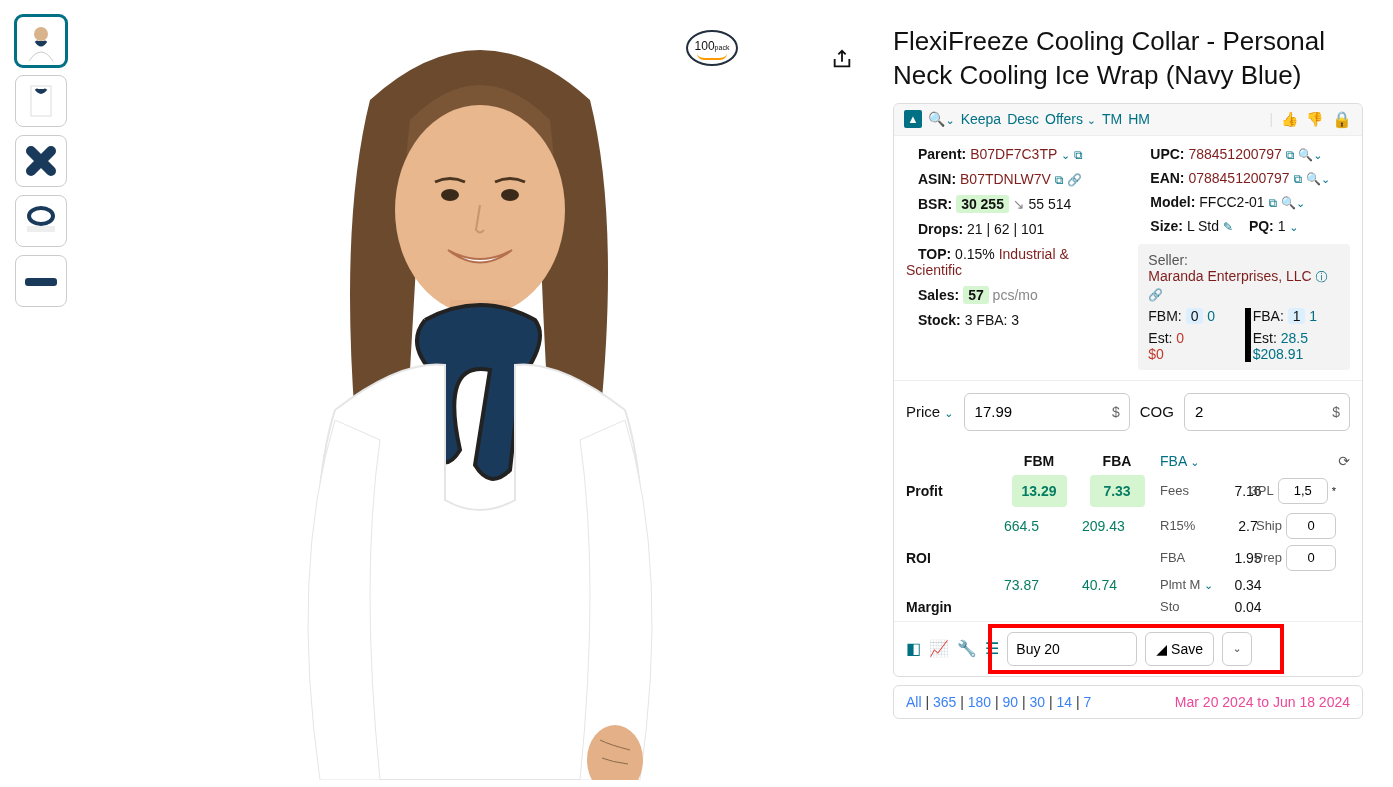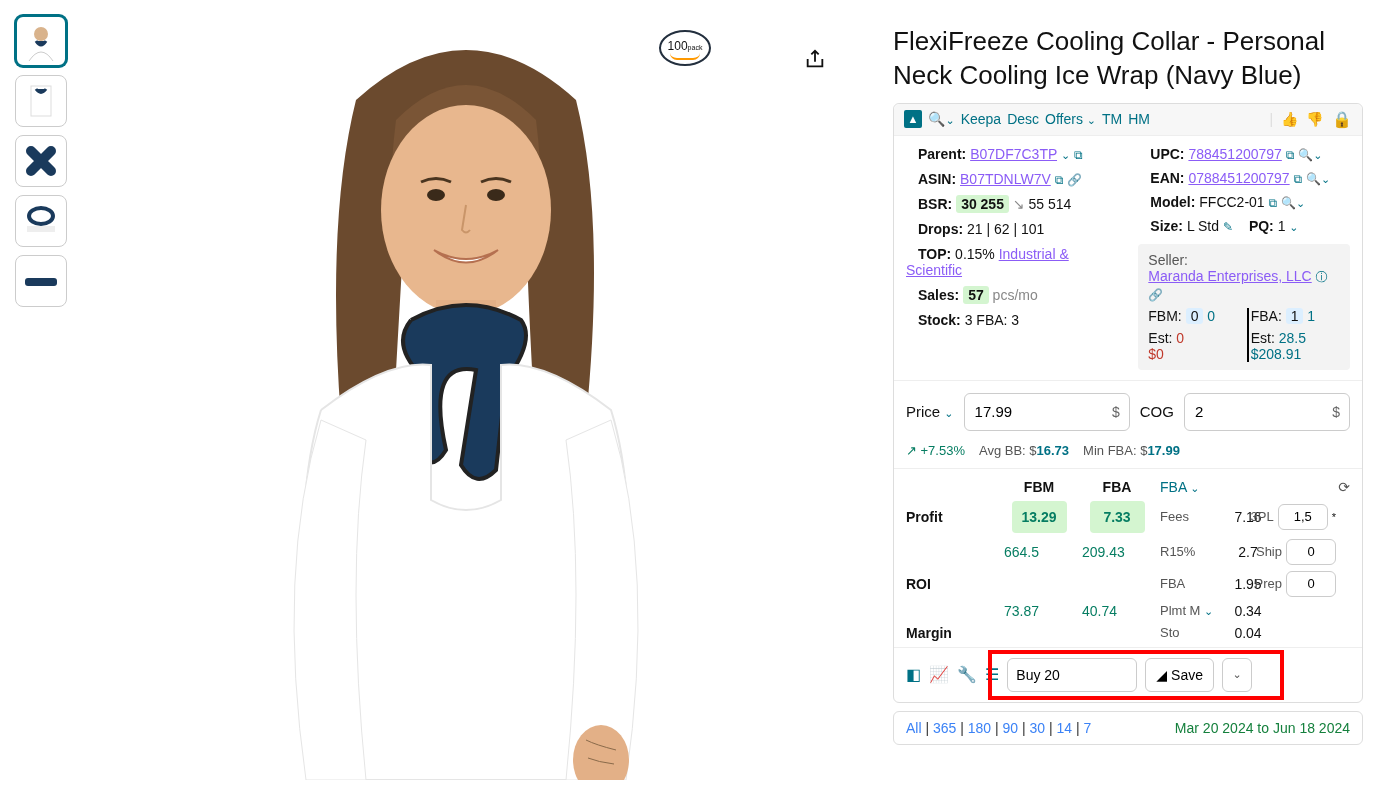--- a/index.html
+++ b/index.html
@@ -9,41 +9,41 @@
   .thumb { width: 52px; height: 52px; border: 1px solid #ccc; border-radius: 8px; display: flex; align-items: center; justify-content: center; cursor: pointer; background: #fff; position: relative; overflow: hidden; }
   .thumb.selected { border: 2px solid #007185; box-shadow: 0 0 0 1px #007185; }
   .main-image { flex: 1; position: relative; padding: 20px 20px 0 0; display: flex; justify-content: center; }
   .badge-100pack { position: absolute; top: 30px; right: 155px; width: 52px; height: 36px; border: 2px solid #232f3e; border-radius: 50%; display: flex; flex-direction: column; align-items: center; justify-content: center; }
   .badge-100pack .n { font-weight: normal; font-size: 12px; }
   .badge-100pack .p { font-size: 7px; }
   .smile { width: 30px; height: 7px; border-bottom: 2px solid #ff9900; border-radius: 0 0 30px 30px; }
   .share-icon { position: absolute; top: 48px; right: 40px; cursor: pointer; font-size: 22px; }
   .product-svg { width: 600px; height: 760px; }
 
-  .right { width: 500px; padding: 25px 30px 0 0; margin-left: 27px; }
+  .right { width: 500px; padding: 25px 30px 0 0; }
   .title { font-size: 26px; font-weight: 400; line-height: 1.3; margin-bottom: 10px; }
   .panel { border: 1px solid #ddd; border-radius: 6px; }
   .topbar { background: #f7f7f7; padding: 6px 10px; display: flex; align-items: center; gap: 6px; border-bottom: 1px solid #eee; border-radius: 6px 6px 0 0; }
   .topbar .arrow-box { background: #007185; color: #fff; width: 18px; height: 18px; display: flex; align-items: center; justify-content: center; font-size: 11px; border-radius: 2px; }
   .teal { color: #007185; }
   .topbar-right { margin-left: auto; display: flex; align-items: center; gap: 8px; color: #ccc; }
   .lock { color: #c0392b; font-size: 16px; }
 
   .info-grid { display: flex; padding: 10px 12px; gap: 10px; border-bottom: 1px solid #eee; }
   .info-left { flex: 1.05; display: flex; flex-direction: column; gap: 9px; }
   .info-right { flex: 1; display: flex; flex-direction: column; gap: 8px; justify-content: space-between; }
   .row { font-size: 14px; }
   .lbl { font-weight: bold; padding-left: 12px; }
-  .link { color: #8b5cf6; cursor: pointer; text-decoration: underline; }
+  .link { color: #7f1d1d; cursor: pointer; }
   .chip-green { background: #d4f5d0; padding: 1px 5px; border-radius: 3px; font-weight: bold; }
   .mini-icon { color: #007185; font-size: 12px; cursor: pointer; }
   .seller-box { background: #f3f3f3; border-radius: 4px; padding: 8px 10px; margin-top: 2px; }
   .seller-split { display: flex; gap: 9px; margin-top: 6px; }
   .seller-col { flex: 1; }
-  .seller-col.lb { border-left: 2px solid #000000; padding-left: 2px; }
+  .seller-col.lb { border-left: 6px solid #000000; padding-left: 2px; }
   .chip-hl { background: #dcefff; padding: 0 5px; border-radius: 3px; }
   .est-red { color: #c0392b; }
   .est-teal { color: #007185; }
 
   .price-row { display: flex; align-items: center; gap: 10px; padding: 12px; }
   .price-row .lbl2 { font-size: 15px; }
   .input-wrap { flex: 1; position: relative; }
   .input-wrap input { width: 100%; height: 38px; border: 1px solid #ccc; border-radius: 6px; padding: 0 22px 0 10px; font-size: 15px; }
   .input-wrap .unit { position: absolute; right: 10px; top: 50%; transform: translateY(-50%); color: #666; }
   .chev { color: #007185; font-size: 11px; }
@@ -66,21 +66,21 @@
   .source-row { display: flex; align-items: center; gap: 8px; padding: 10px 12px; border-top: 1px solid #eee; }
   .icon-btn { color: #007185; cursor: pointer; font-size: 16px; }
   .source-input { flex: 1; height: 34px; border: 1px solid #ccc; border-radius: 6px; padding: 0 8px; font-size: 14px; }
   .save-btn { border: 1px solid #ccc; background: #fff; border-radius: 6px; height: 34px; padding: 0 10px; display: flex; align-items: center; gap: 4px; cursor: pointer; font-size: 14px; }
   .save-chev { border: 1px solid #ccc; border-radius: 6px; height: 34px; width: 30px; display: flex; align-items: center; justify-content: center; cursor: pointer; }
   .red-highlight { position: absolute; border: 4px solid red; pointer-events: none; }
 
   .date-row { display: flex; align-items: center; padding: 8px 12px; font-size: 14px; }
   .date-links span { color: #3b82f6; cursor: pointer; }
   .date-links .sep { color: #333; }
-  .date-range { margin-left: auto; color: #15803d; }
+  .date-range { margin-left: auto; color: #ec4899; }
 </style>
 </head>
 <body>
 
 <div class="layout">
 
   <div class="thumbs">
     <div class="thumb selected">
       <svg width="40" height="40">
           <circle cx="20" cy="13" r="7" fill="#d9b38c"></circle>
@@ -210,25 +210,20 @@
         <div class="input-wrap">
           <input value="17.99" style="">
           <span class="unit">$</span>
         </div>
         <span class="lbl2">COG</span>
         <div class="input-wrap">
           <input value="2" style="">
           <span class="unit">$</span>
         </div>
       </div>
-      <div class="price-sub">
-        <span class="up">↗ <span>+7.53%</span></span>
-        <span><span>Avg BB: $</span><span class="pb">16.73</span></span>
-        <span><span>Min FBA: $</span><span class="pb">17.99</span></span>
-      </div>
 
       <div class="profit-area">
         <span class="refresh">⟳</span>
         <div class="ptable">
           <div></div>
           <div class="hdr">FBM</div>
           <div class="hdr">FBA</div>
           <div class="teal"><span>FBA</span> <span class="chev">⌄</span></div>
           <div></div>
             <div></div>

